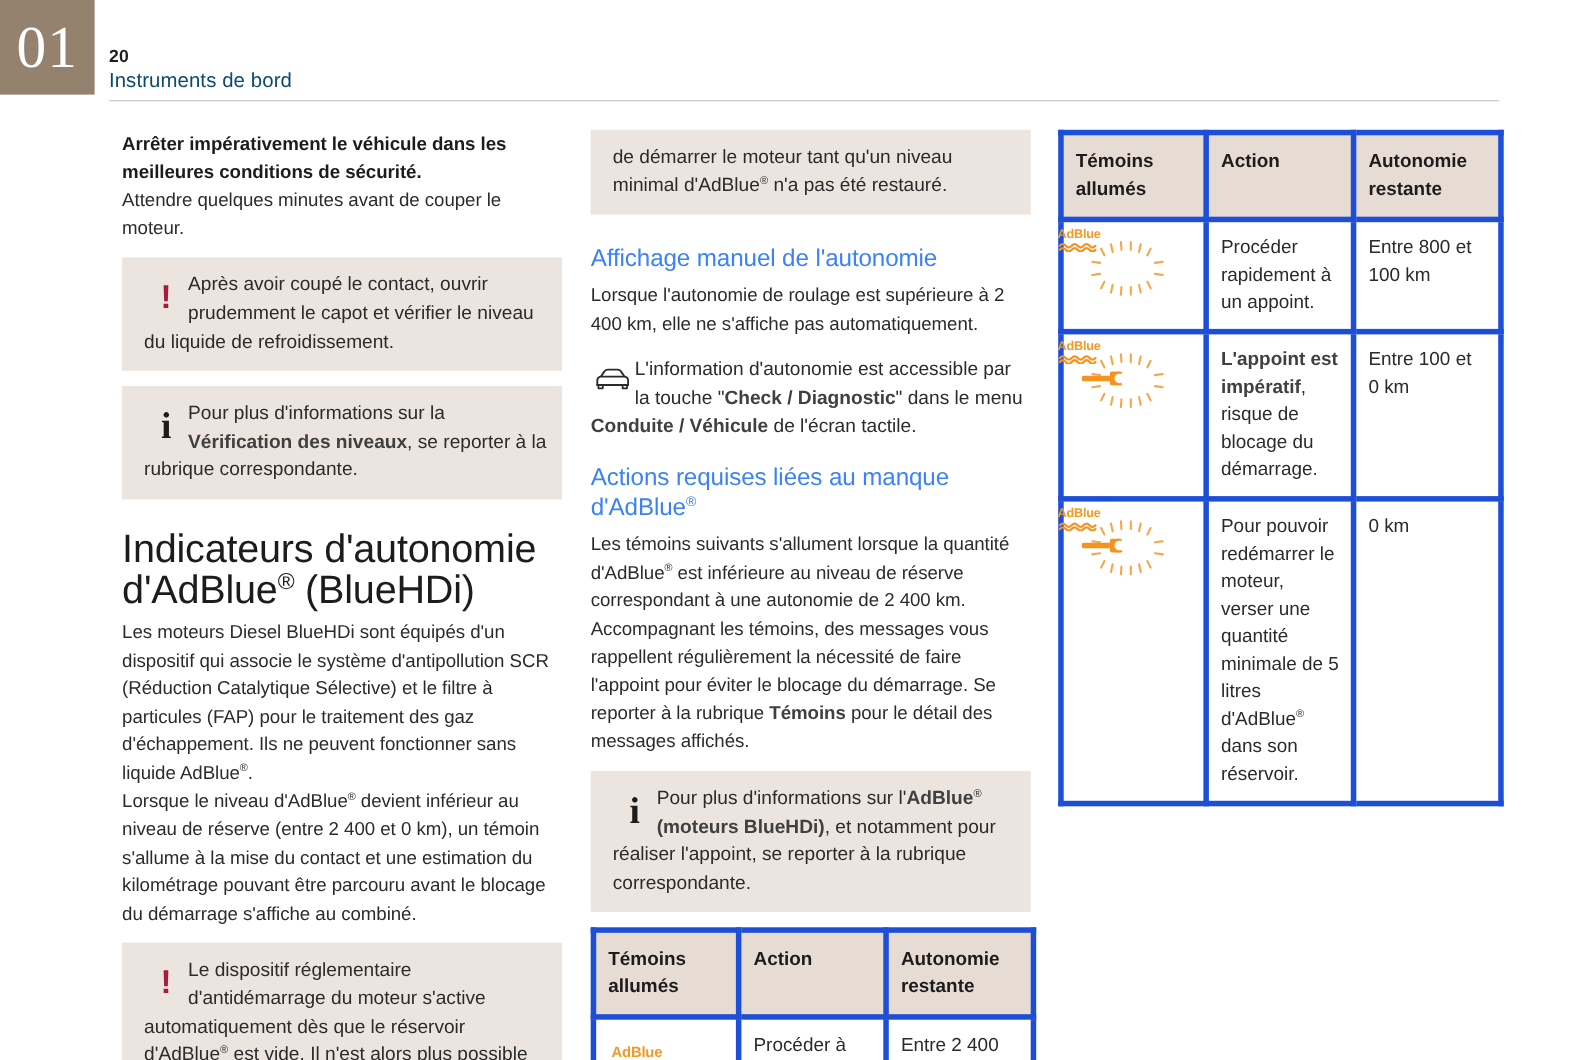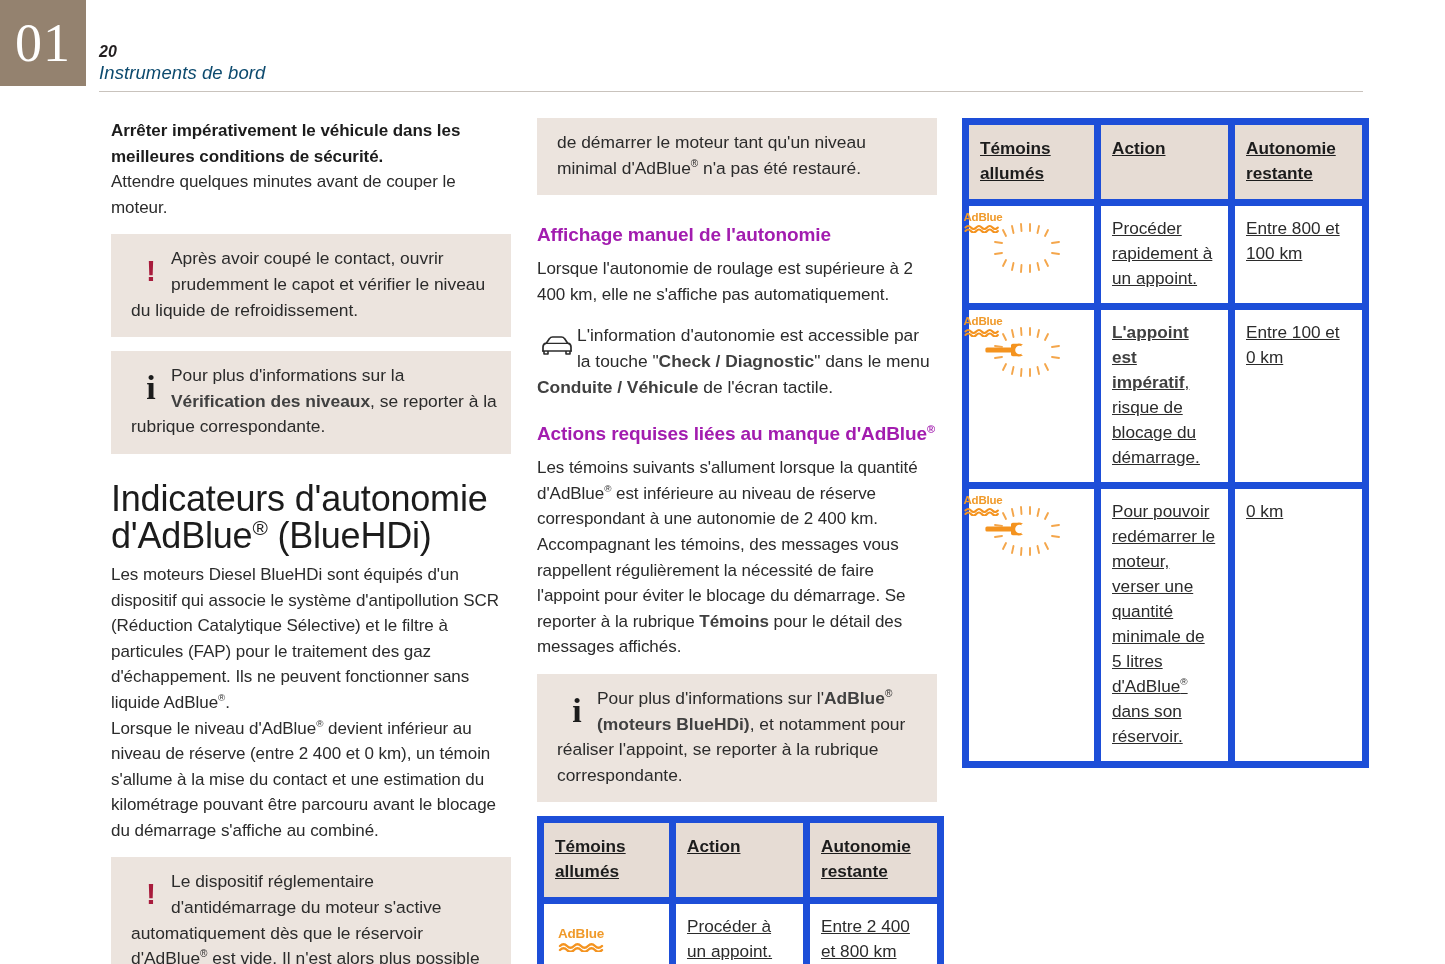--- a/index.html
+++ b/index.html
@@ -34,21 +34,20 @@
     font-size: 54px;
     line-height: 86px;
     text-align: center;
     letter-spacing: 1px;
     font-weight: 400;
   }
   .header-text {
     position: absolute;
     left: 99px;
     top: 42px;
-    font-style: italic;
   }
   .header-rule {
     position: absolute;
     left: 99px;
     top: 91px;
     width: 1264px;
     height: 1px;
     background: #c9c3bd;
   }
   .page-number {
@@ -92,24 +91,24 @@
   h2.big-heading {
     margin: 0;
     font-size: 36px;
     font-weight: 300;
     line-height: 37px;
     color: #1c1c1c;
     letter-spacing: -0.2px;
   }
   h3.sub-heading {
     margin: 0;
-    font-size: 19px;
-    font-weight: bold;
+    font-size: 22px;
+    font-weight: normal;
     line-height: 27px;
-    color: #a21caf;
+    color: #3b82f6;
     letter-spacing: -0.1px;
   }
   sup.reg {
     font-size: 0.58em;
     vertical-align: super;
     line-height: 0;
   }
 
   
   .callout {
@@ -144,28 +143,27 @@
   .callout .ctext { margin: 0; }
 
   
   table.sig-table {
     border-collapse: collapse;
     width: 400px;
     table-layout: fixed;
   }
   table.sig-table th,
   table.sig-table td {
-    border: 7px solid #1d4ed8;
+    border: 5px solid #1d4ed8;
     vertical-align: top;
     text-align: left;
     padding: 10px 11px 12px 11px;
     font-size: 17.2px;
     line-height: 25px;
     color: #2b2b2b;
-    text-decoration: underline;
   }
   table.sig-table th {
     background: #e6dcd4;
     font-weight: bold;
     color: #1c1c1c;
     padding-top: 11px;
     padding-bottom: 13px;
   }
   table.sig-table td.icon-cell {
     padding-top: 16px;

